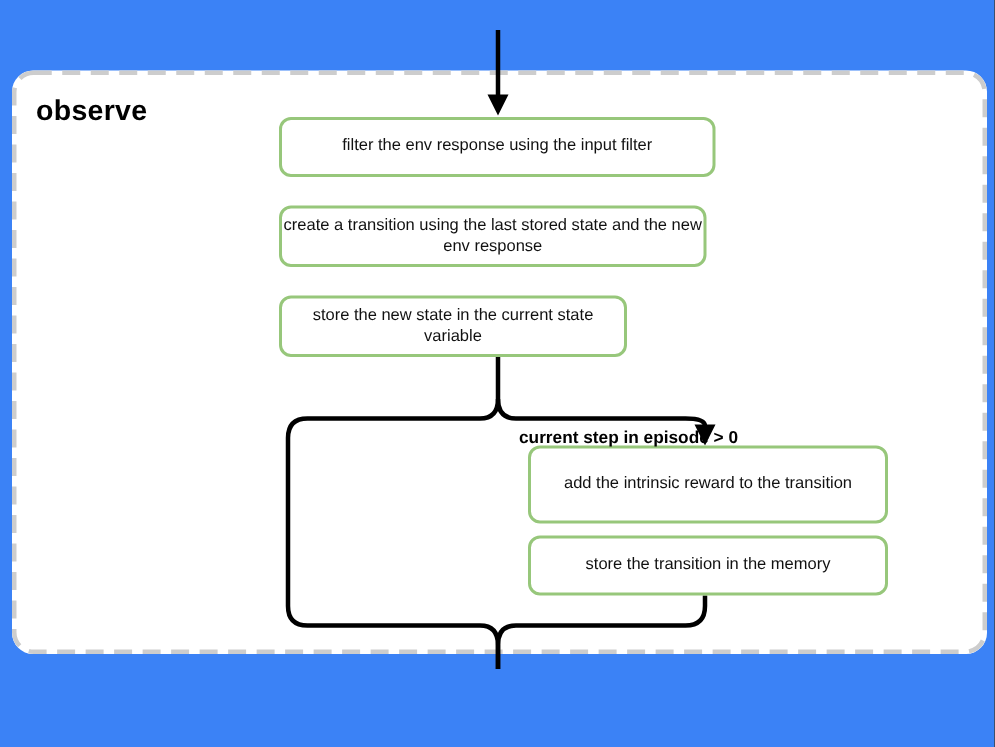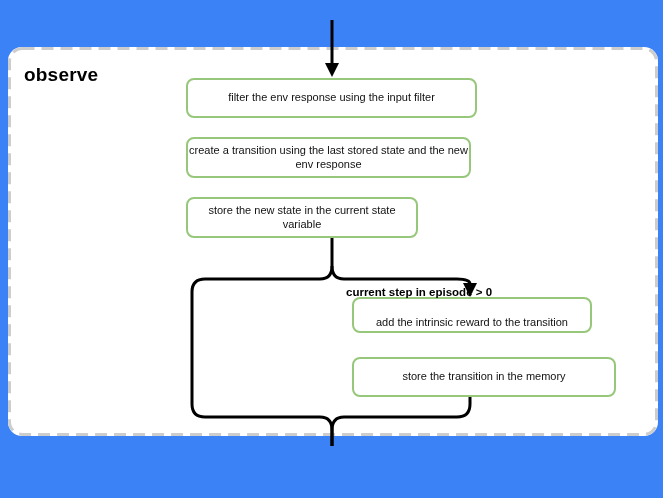--- a/index.html
+++ b/index.html
@@ -56,22 +56,22 @@
     text-align: center;
     font-size: 11px;
     line-height: 13.5px;
     color: #111111;
     padding: 2px 0;
     z-index: 3;
   }
   .node-1 { left: 186px; top: 78px;  width: 291px; height: 40px; }
   .node-2 { left: 186px; top: 137px; width: 285px; height: 41px; text-align: center; }
   .node-3 { left: 186px; top: 197px; width: 232px; height: 41px; }
-  .node-4 { left: 352px; top: 297px; width: 240px; height: 36px; align-items: flex-end; }
-  .node-5 { left: 352px; top: 357px; width: 264px; height: 40px; }
+  .node-4 { left: 352px; top: 297px; width: 240px; height: 52px; }
+  .node-5 { left: 352px; top: 357px; width: 240px; height: 40px; }
   .condition-label {
     position: absolute;
     left: 346px;
     top: 257px;
     font-size: 11.5px;
     font-weight: bold;
     color: #000000;
     z-index: 3;
     white-space: nowrap;
     margin-top: 29px;

